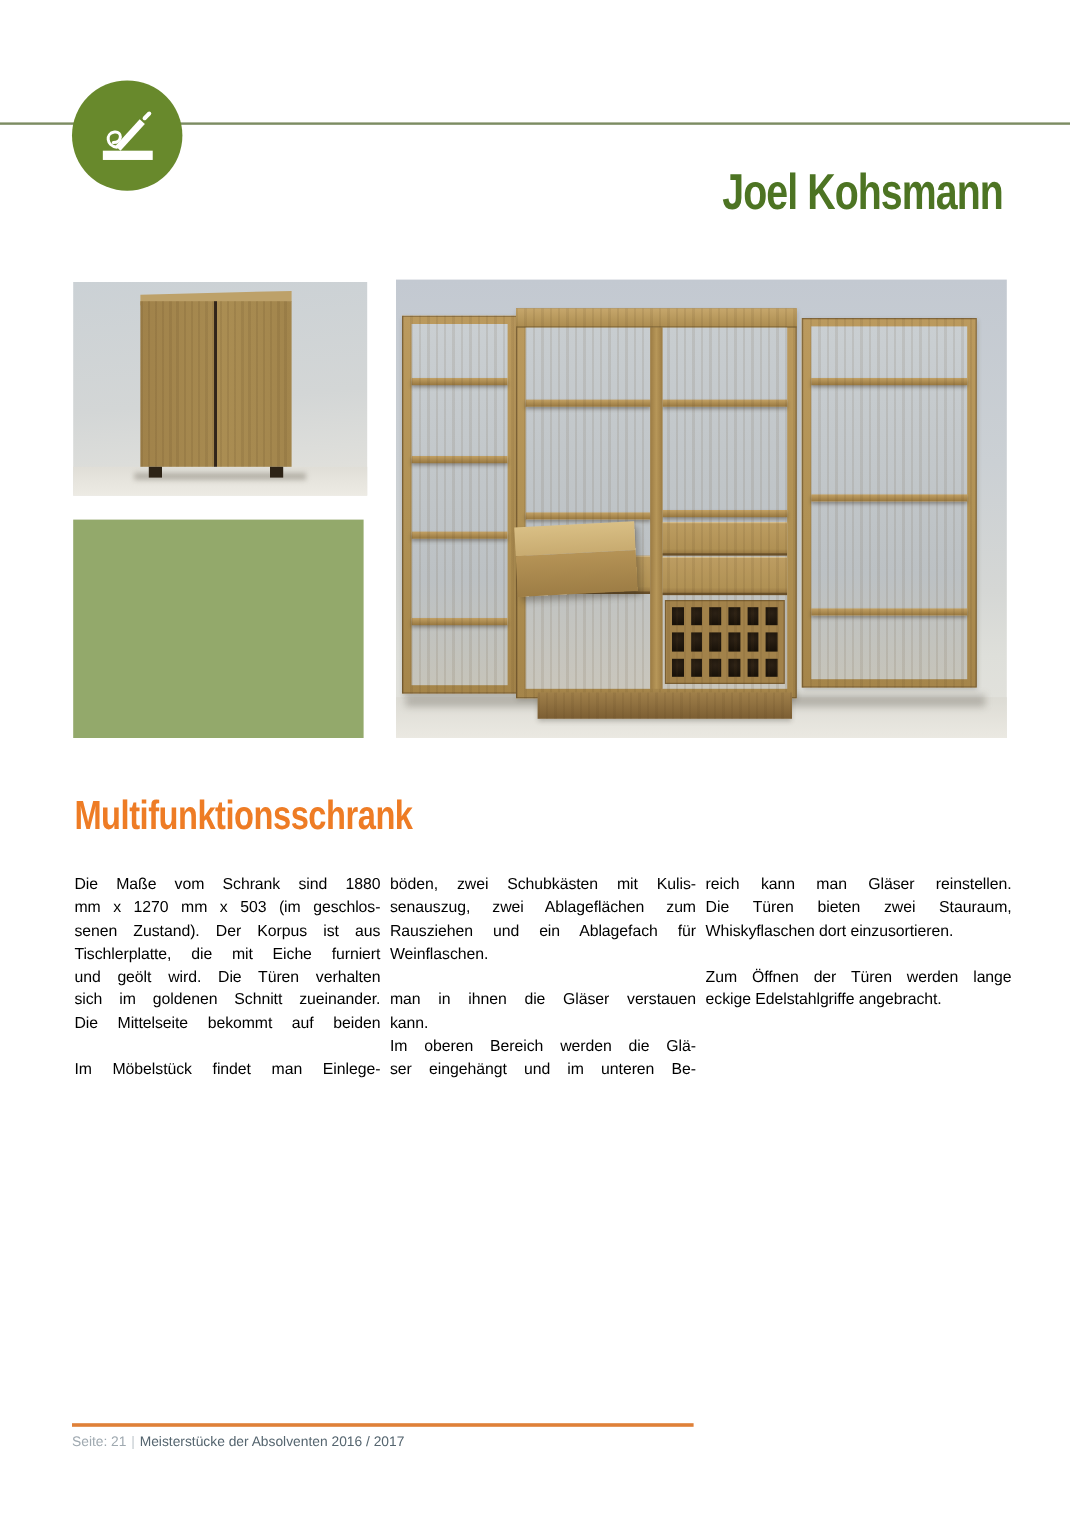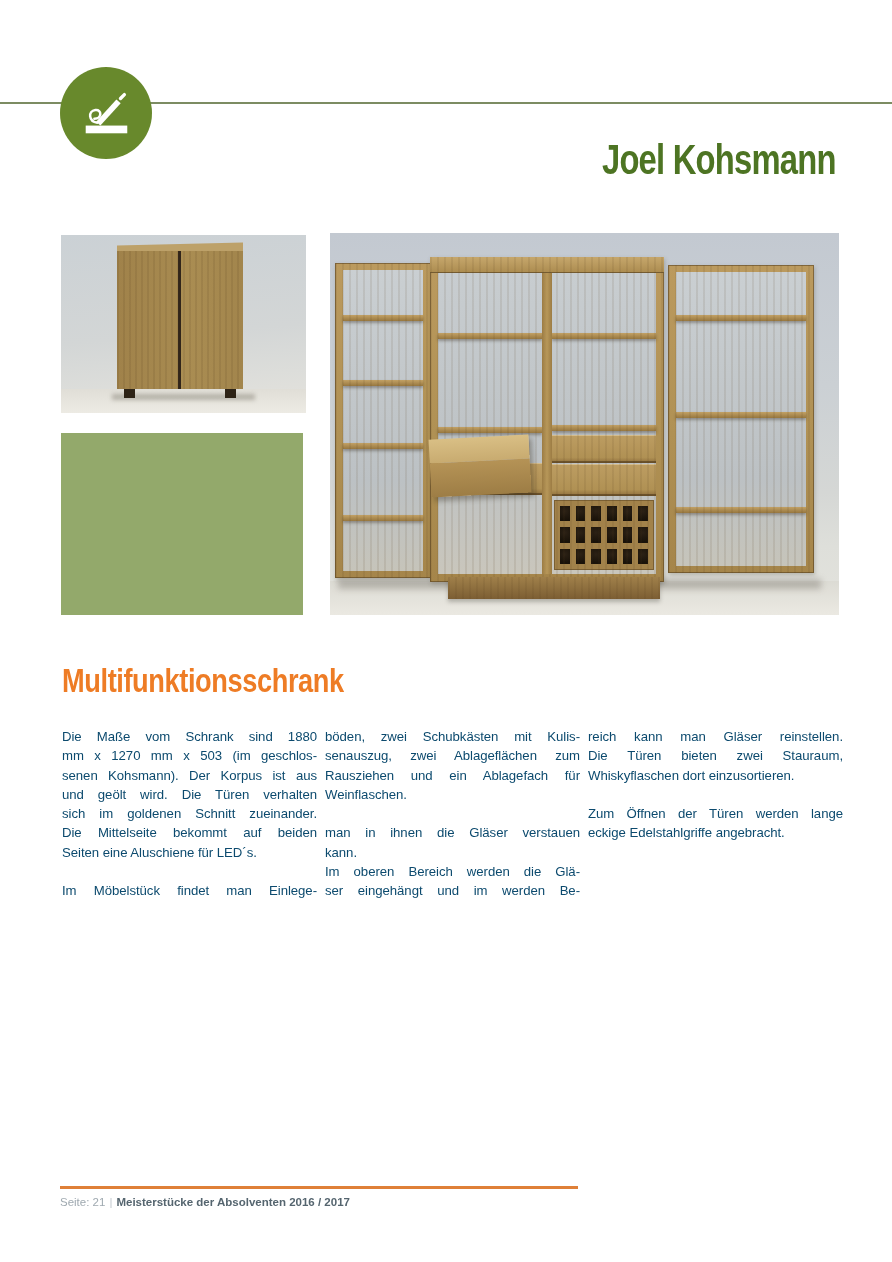--- a/index.html
+++ b/index.html
@@ -70,30 +70,30 @@
              box-shadow:inset 0 0 0 1px rgba(62,43,18,.4);}
   .wine-rack .cell{background:radial-gradient(circle at 50% 35%,#2c2115 0%,#191209 80%);}
   .plinth{position:absolute;left:118px;top:344px;width:212px;height:22px;
           background:linear-gradient(180deg,#a0804a,#7c5e33);box-shadow:0 3px 4px rgba(60,55,45,.3);}
 
   
   .article-heading{position:absolute;left:62px;top:661px;margin:0;font-size:34px;font-weight:bold;
                    color:#ee7c25;transform:scaleX(.8);transform-origin:0 50%;
                    letter-spacing:-.5px;white-space:nowrap;}
   .columns{position:absolute;left:62px;top:727px;width:781px;display:flex;gap:8px;}
-  .col{width:255px;font-size:13.2px;line-height:19.3px;color:#0c4a6e;letter-spacing:-.05px;}
+  .col{width:255px;font-size:13.2px;line-height:19.3px;color:#000000;letter-spacing:-.05px;}
   .line{text-align:justify;}
   .jl{text-align-last:justify;}
   .gap{height:19.3px;}
 
   
   .footer-rule{position:absolute;left:60px;top:1186px;width:518px;height:3px;background:#df8038;}
   .footer-text{position:absolute;left:60px;top:1196px;font-size:11.5px;color:#9fa9b0;white-space:nowrap;}
   .footer-text .sep{color:#c2c9ce;margin:0 4px;}
-  .footer-text .ft{color:#55656f;font-weight:bold;text-align:right;}
+  .footer-text .ft{color:#55656f;font-weight:normal;text-align:right;}
 </style>
 </head>
 <body>
 
 <div class="page">
 
   <div class="header-rule"></div>
   <div class="logo-circle">
     <svg width="58" height="58" viewBox="0 0 60 60">
       <rect x="9" y="43" width="43" height="8" fill="#ffffff"></rect>
@@ -182,38 +182,38 @@
 
     <div class="plinth"></div>
   </div>
 
   <h2 class="article-heading">Multifunktionsschrank</h2>
 
   <div class="columns">
     <div class="col">
         <div class="line jl">Die Maße vom Schrank sind 1880</div>
         <div class="line jl">mm x 1270 mm x 503 (im geschlos-</div>
-        <div class="line jl">senen Kohsmann). Der Korpus ist aus</div>
+        <div class="line jl">senen Zustand). Der Korpus ist aus</div>
+        <div class="line jl">Tischlerplatte, die mit Eiche furniert</div>
         <div class="line jl">und geölt wird. Die Türen verhalten</div>
         <div class="line jl">sich im goldenen Schnitt zueinander.</div>
         <div class="line jl">Die Mittelseite bekommt auf beiden</div>
-        <div class="line">Seiten eine Aluschiene für LED´s.</div>
         <div class="gap"></div>
         <div class="line jl">Im Möbelstück findet man Einlege-</div>
       </div>
     <div class="col">
         <div class="line jl">böden, zwei Schubkästen mit Kulis-</div>
         <div class="line jl">senauszug, zwei Ablageflächen zum</div>
         <div class="line jl">Rausziehen und ein Ablagefach für</div>
         <div class="line">Weinflaschen.</div>
         <div class="gap"></div>
         <div class="line jl">man in ihnen die Gläser verstauen</div>
         <div class="line">kann.</div>
         <div class="line jl">Im oberen Bereich werden die Glä-</div>
-        <div class="line jl">ser eingehängt und im werden Be-</div>
+        <div class="line jl">ser eingehängt und im unteren Be-</div>
       </div>
     <div class="col">
         <div class="line jl">reich kann man Gläser reinstellen.</div>
         <div class="line jl">Die Türen bieten zwei Stauraum,</div>
         <div class="line">Whiskyflaschen dort einzusortieren.</div>
         <div class="gap"></div>
         <div class="line jl">Zum Öffnen der Türen werden lange</div>
         <div class="line">eckige Edelstahlgriffe angebracht.</div>
       </div>
   </div>

